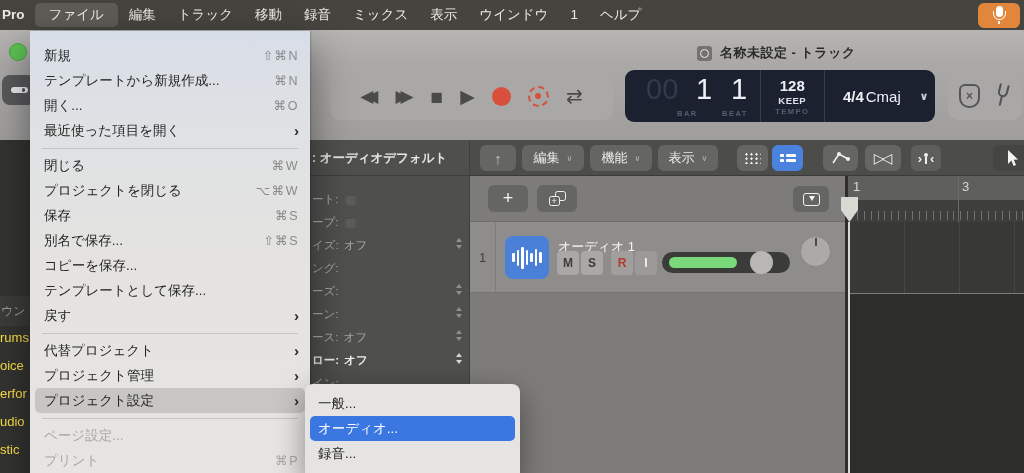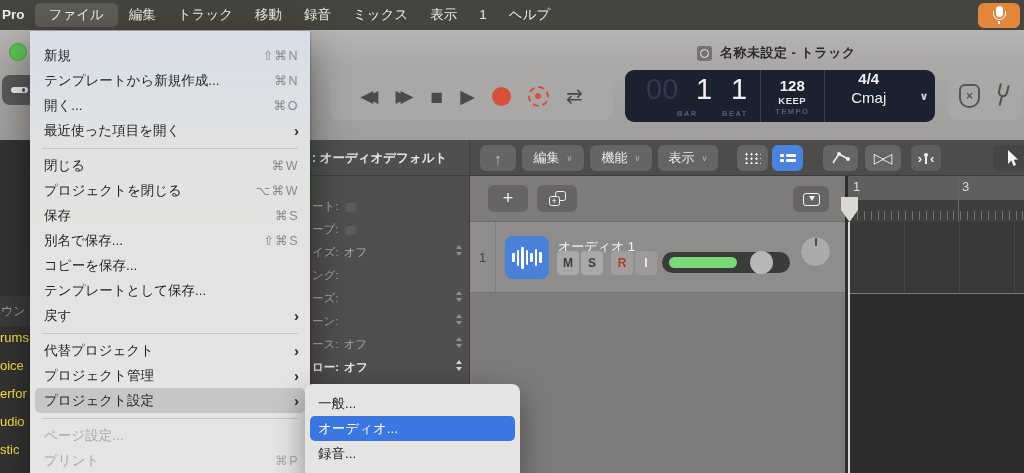--- a/index.html
+++ b/index.html
@@ -40,21 +40,21 @@
   .lcd-ghost { position:absolute; left:21px; top:3px; font-size:29px; color:#323a4f; }
   .lcd-bar { position:absolute; left:71px; top:3px; font-size:29px; color:#eef0f6; }
   .lcd-beat { position:absolute; left:106px; top:3px; font-size:29px; color:#eef0f6; }
   .lcd-lab { position:absolute; bottom:4px; font-size:7.5px; letter-spacing:1.5px; color:#565e72; font-weight:700; }
   .lab-bar { left:40px;margin-left:12px; } .lab-beat { left:97px; }
   .lcd-tempo { width:73px; border-left:1px solid #373e4f; border-right:1px solid #373e4f;
     display:flex; flex-direction:column; align-items:center; justify-content:center; gap:1px; }
   .lcd-tempo-val { font-size:15px; font-weight:700; color:#eef0f6; }
   .lcd-keep { font-size:9.5px; font-weight:700; color:#dfe2ea; letter-spacing:.5px; }
   .lcd-tempo-lab { font-size:7.5px; letter-spacing:1.5px; color:#565e72; font-weight:700; }
-  .lcd-key { width:72px; display:flex; flex-direction:column; align-items:center; justify-content:flex-start; gap:2px; }
+  .lcd-key { width:72px; display:flex; flex-direction:row; align-items:center; justify-content:flex-end; gap:2px; }
   .lcd-sig { font-size:15px; font-weight:700; color:#eef0f6; }
   .lcd-keyname { font-size:15px; color:#eef0f6; }
   .lcd-chev { width:25px; display:flex; align-items:center; justify-content:center; color:#cfd2d8; font-size:11px; font-weight:700; }
 
   
   .right-tools { left:948px; top:72px; width:74px; height:48px; background:#a9a8a6; border-radius:10px;
     display:flex; align-items:center; justify-content:center; gap:13px; }
   .xshield { width:21px; height:24px; border:2px solid #55555a; border-radius:6px 6px 10px 10px;
     display:flex; align-items:center; justify-content:center; font-size:12px; font-weight:700; color:#55555a; }
 
@@ -82,21 +82,21 @@
   .autom-svg, .cursor-svg { display:block; }
   .flex-glyph { letter-spacing:-3px; padding-right:3px; font-size:14px; color:#f0f0ee; }
   .snap-wrap { display:flex; align-items:center; gap:2px; color:#f0f0ee; font-size:13px; font-weight:700; }
   .snap-pin { width:4px; height:4px; border-radius:50%; background:#f0f0ee; position:relative; margin-top:-6px; }
   .snap-pin::after { content:""; position:absolute; left:1.2px; top:3.5px; width:1.6px; height:7px; background:#f0f0ee; }
 
   
   .inspector { left:310px; top:140px; width:160px; height:333px; background:#4f4f4d; border-right:1px solid #413f3e; overflow:hidden; }
   .insp-head { height:36px; line-height:36px; border-bottom:1px solid rgba(0,0,0,.22);
     font-size:12.5px; font-weight:600; color:#e4e4e2; padding-left:2px; white-space:nowrap; }
-  .insp-rows { margin-top:19px; }
+  .insp-rows { margin-top:12px; }
   .insp-row { position:relative; height:23px; display:flex; align-items:center; padding-left:2px;
     font-size:11.5px; color:#a7a7a5; white-space:nowrap; }
   .insp-row.em, .insp-row.em .insp-val { color:#ececea; font-weight:600; }
   .insp-val { margin-left:5px; }
   .chkbox { width:13px; height:13px; margin-left:6px; border-radius:3.5px; background:#5d5d5b;
     border:1px solid #525250; box-shadow:inset 0 1px 2px rgba(0,0,0,.3); }
   .stepper { position:absolute; right:7px; top:4px; display:flex; flex-direction:column; gap:2.5px; align-items:center; }
   .stepper .up { width:0; height:0; border-left:3.5px solid transparent; border-right:3.5px solid transparent; border-bottom:4.5px solid #8f8f8d; }
   .stepper .dn { width:0; height:0; border-left:3.5px solid transparent; border-right:3.5px solid transparent; border-top:4.5px solid #8f8f8d; }
   .stepper.bright .up { border-bottom-color:#d6d6d4; } .stepper.bright .dn { border-top-color:#d6d6d4; }
@@ -409,20 +409,21 @@
 
   <div class="menubar abs">
     <span class="mb-item mb-app">Pro</span>
     <span class="mb-item mb-active">ファイル</span>
     <span class="mb-item">編集</span>
     <span class="mb-item">トラック</span>
     <span class="mb-item">移動</span>
     <span class="mb-item">録音</span>
     <span class="mb-item">ミックス</span>
     <span class="mb-item">表示</span>
+    <span class="mb-item">ウインドウ</span>
     <span class="mb-item">1</span>
     <span class="mb-item">ヘルプ</span>
   </div>
   <div class="mic-btn">
     <span class="mic">
         <span class="mic-cap"></span>
         <span class="mic-arc"></span>
         <span class="mic-stem"></span>
       </span>
   </div>

